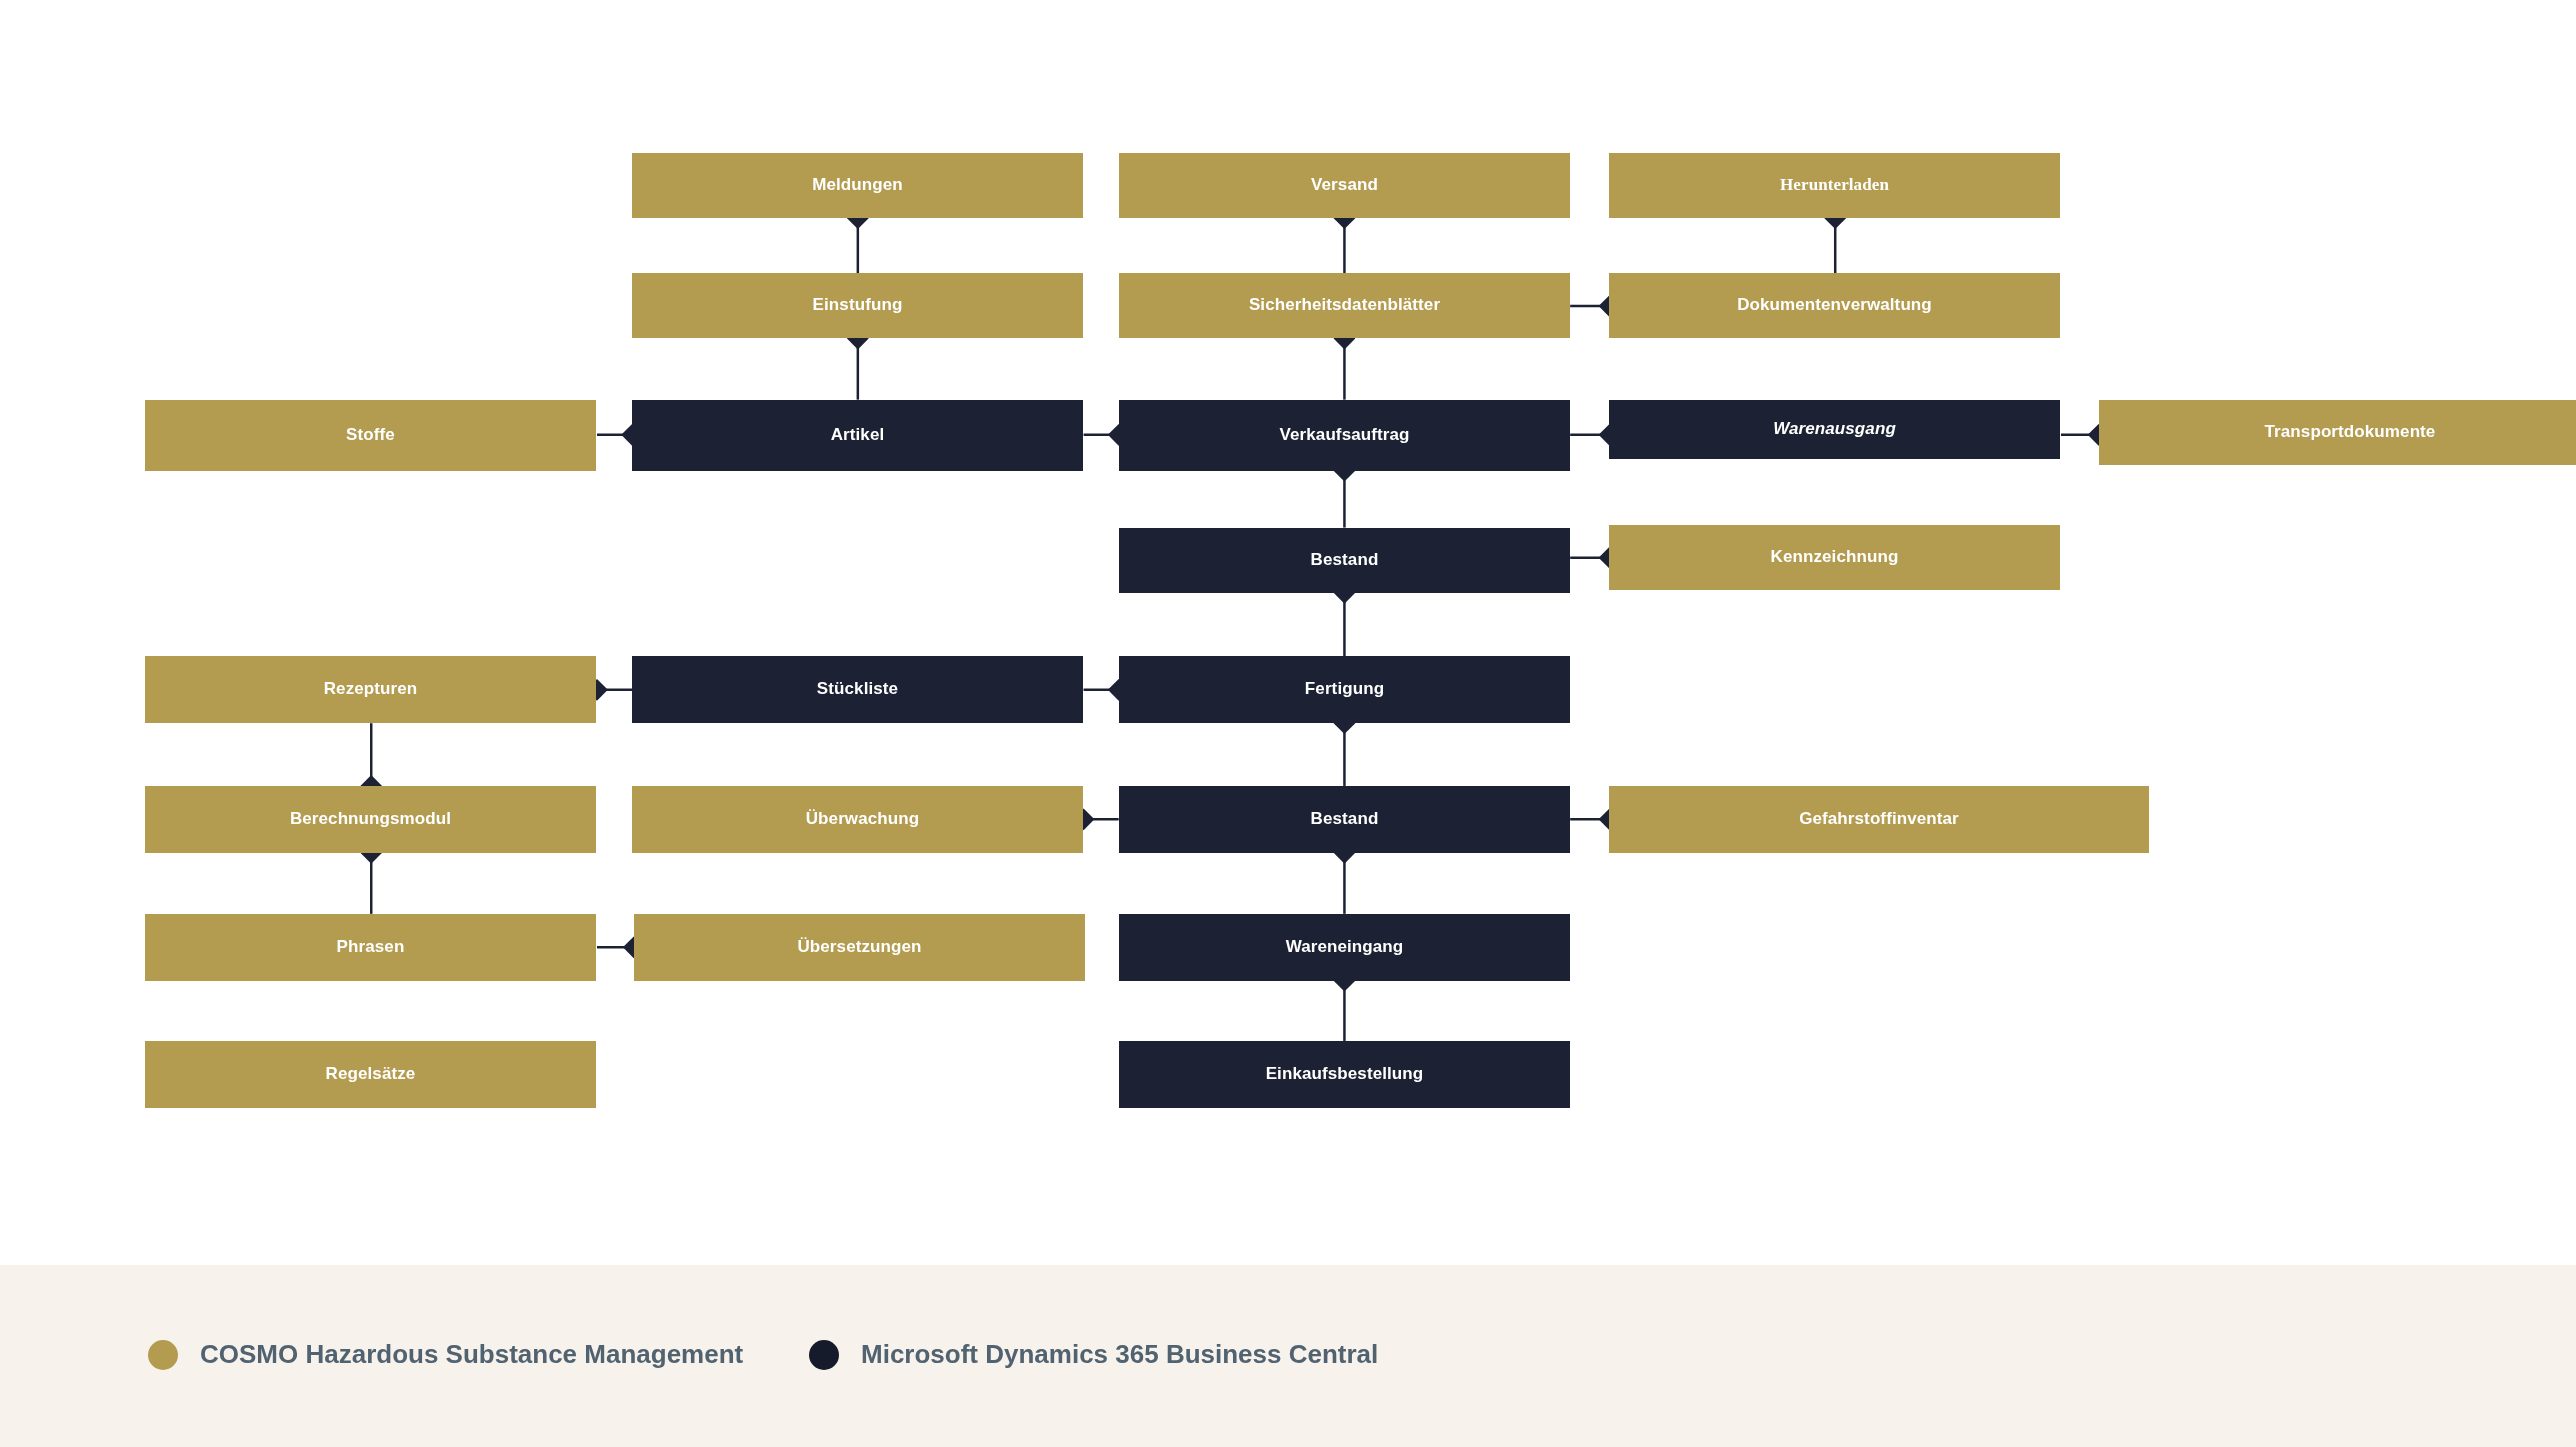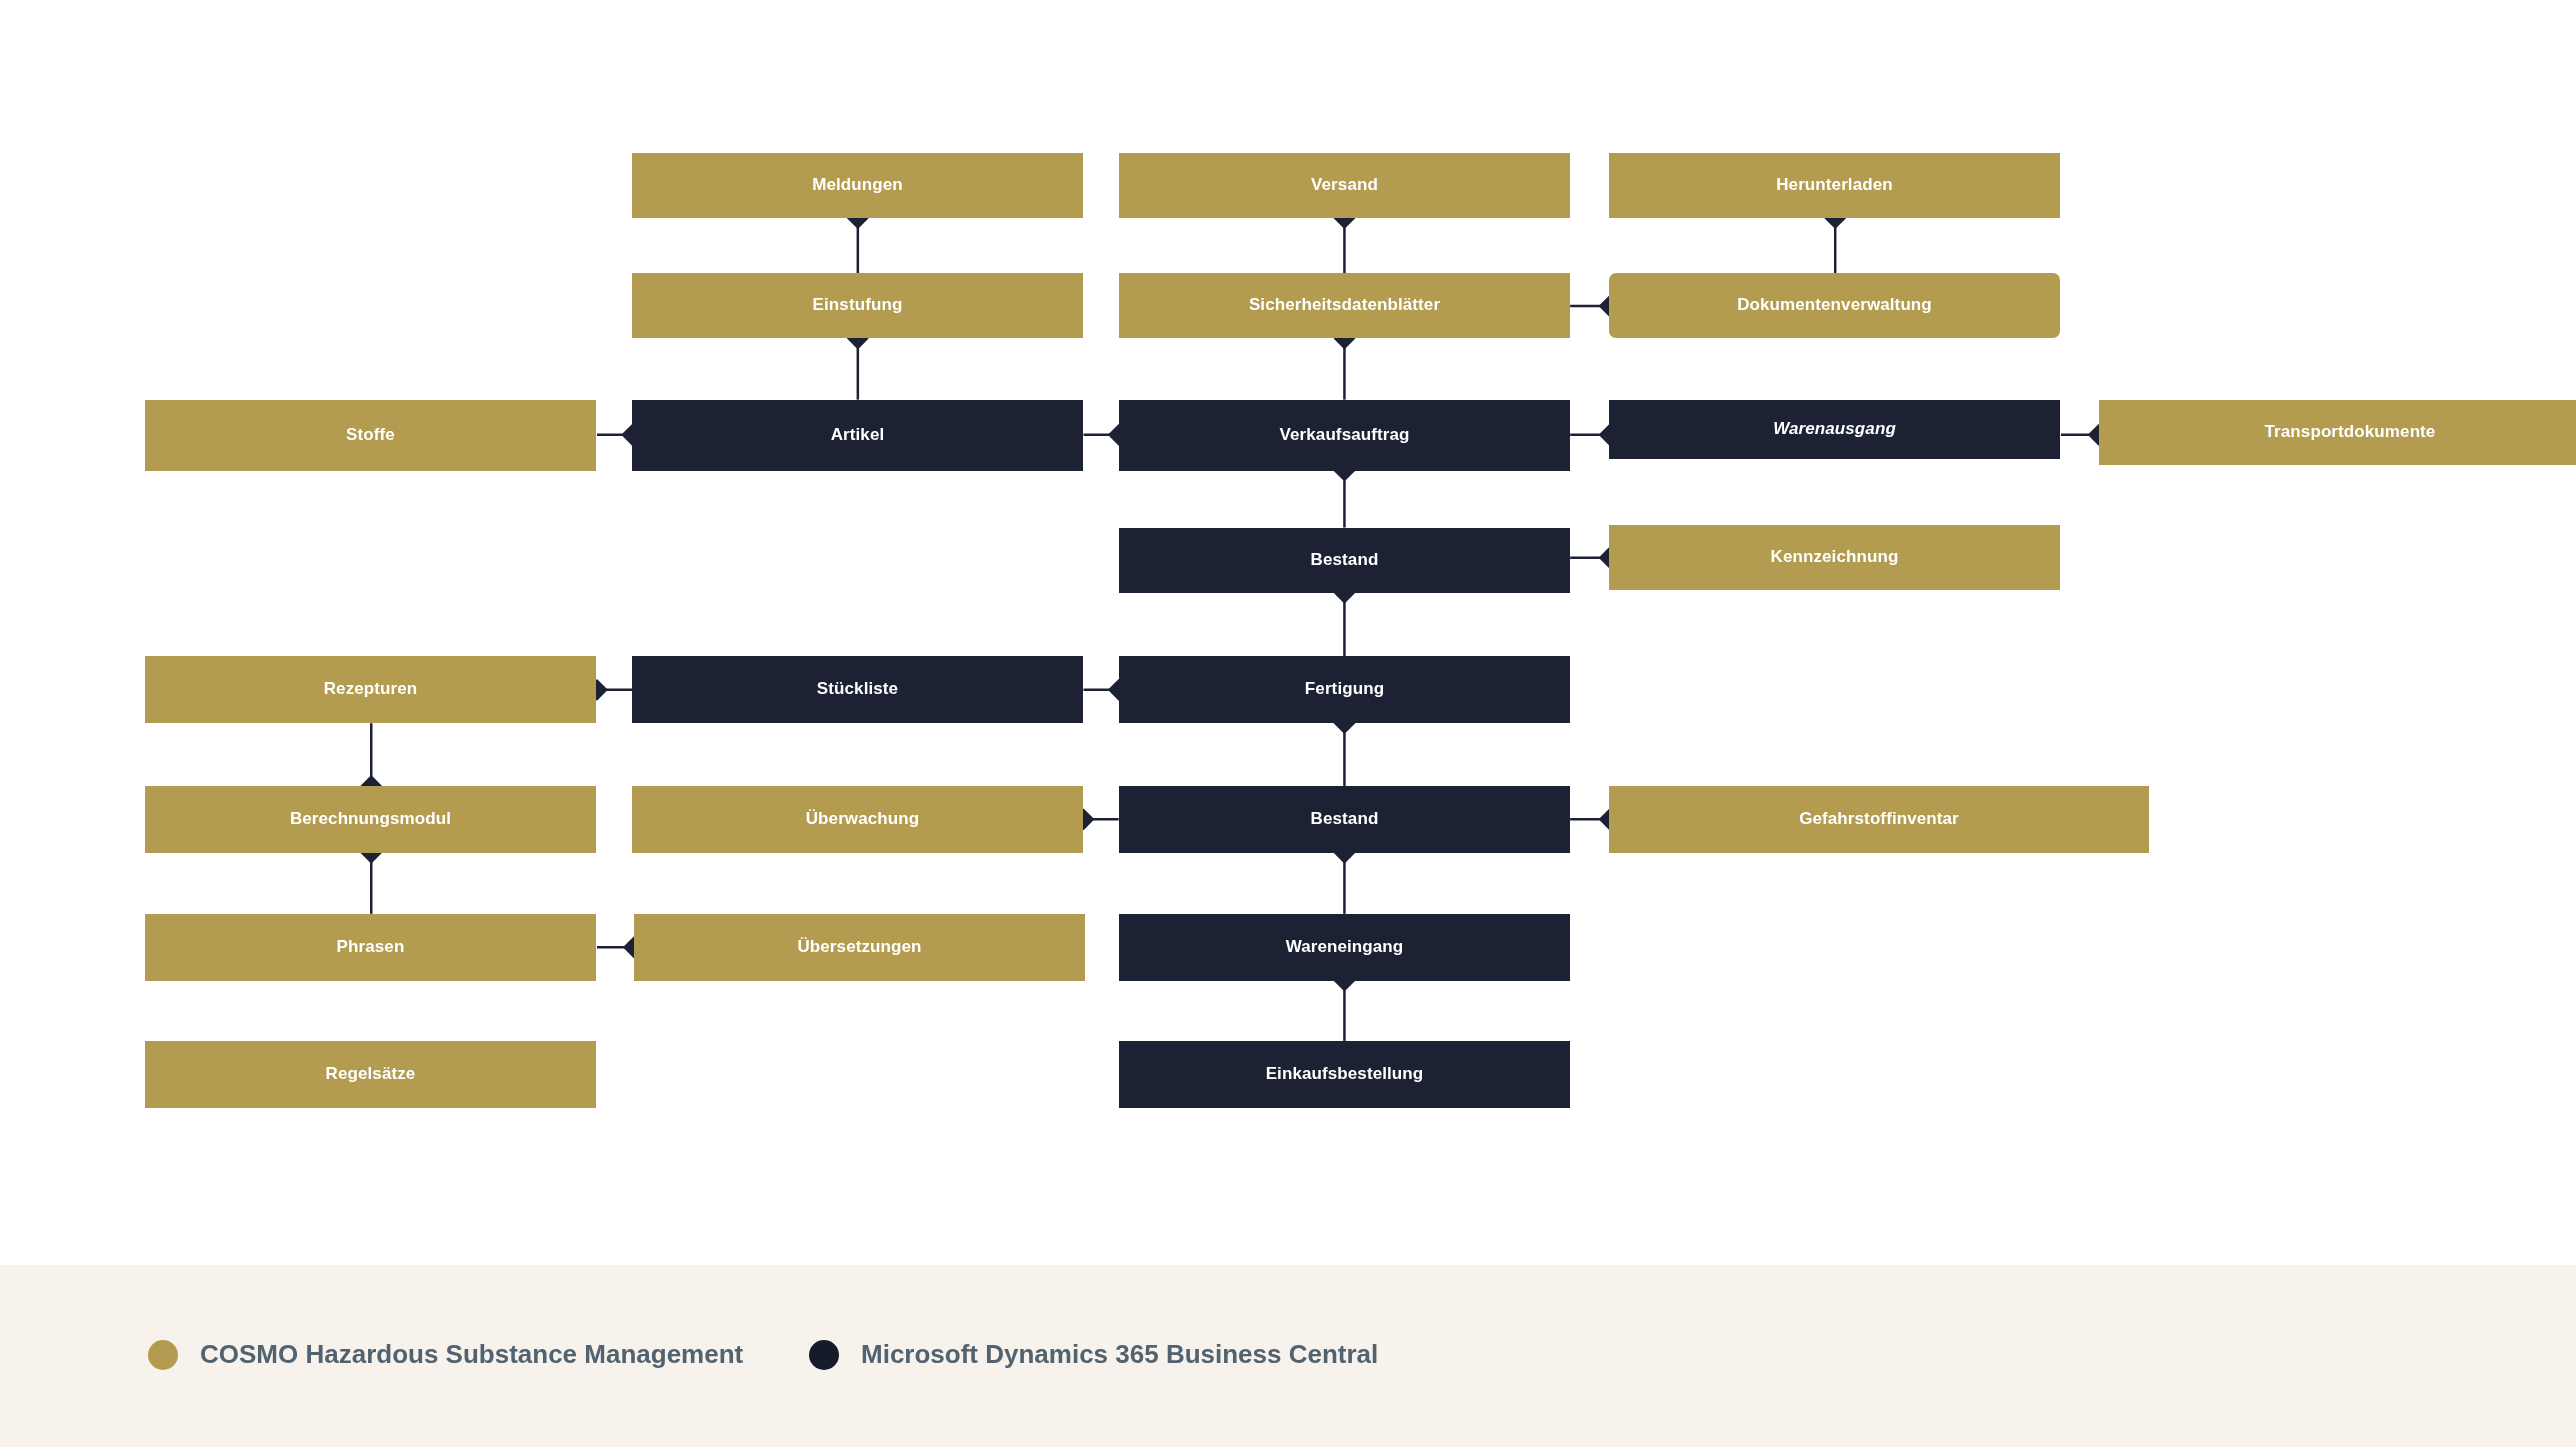--- a/index.html
+++ b/index.html
@@ -185,24 +185,24 @@
           <polygon points="758,1120 771,1133 758,1146 745,1133" fill="#1c2233"></polygon>
         </g>
         <g>
           <line x1="1608" x2="1608" y1="1173" y2="1245" stroke="#1c2233" stroke-width="3"></line>
           <polygon points="1608,1160 1621,1173 1608,1186 1595,1173" fill="#1c2233"></polygon>
         </g>
       </svg>
     <div id="nodes-layer">
         <div class="node gold" style="left: 632px; top: 153px; width: 451px; height: 65px;">Meldungen</div>
         <div class="node gold" style="left: 1119px; top: 153px; width: 451px; height: 65px;">Versand</div>
-        <div class="node gold" style="left: 1609px; top: 153px; width: 451px; height: 65px;">Herunterladen</div>
+        <div class="node gold" style="left: 1609px; top: 153px; width: 451px; height: 65px; font-family: Liberation Serif, serif;">Herunterladen</div>
         <div class="node gold" style="left: 632px; top: 273px; width: 451px; height: 65px;">Einstufung</div>
         <div class="node gold" style="left: 1119px; top: 273px; width: 451px; height: 65px;">Sicherheitsdatenblätter</div>
-        <div class="node gold" style="left: 1609px; top: 273px; width: 451px; height: 65px; border-radius: 7px;">Dokumentenverwaltung</div>
+        <div class="node gold" style="left: 1609px; top: 273px; width: 451px; height: 65px;">Dokumentenverwaltung</div>
         <div class="node gold" style="left: 145px; top: 400px; width: 451px; height: 71px;">Stoffe</div>
         <div class="node navy" style="left: 632px; top: 400px; width: 451px; height: 71px;">Artikel</div>
         <div class="node navy" style="left: 1119px; top: 400px; width: 451px; height: 71px;">Verkaufsauftrag</div>
         <div class="node navy" style="left: 1609px; top: 400px; width: 451px; height: 59px; font-style: italic;">Warenausgang</div>
         <div class="node gold" style="left: 2099px; top: 400px; width: 502px; height: 65px;">Transportdokumente</div>
         <div class="node navy" style="left: 1119px; top: 528px; width: 451px; height: 65px;">Bestand</div>
         <div class="node gold" style="left: 1609px; top: 525px; width: 451px; height: 65px;">Kennzeichnung</div>
         <div class="node gold" style="left: 145px; top: 656px; width: 451px; height: 67px;">Rezepturen</div>
         <div class="node navy" style="left: 632px; top: 656px; width: 451px; height: 67px;">Stückliste</div>
         <div class="node navy" style="left: 1119px; top: 656px; width: 451px; height: 67px;">Fertigung</div>

